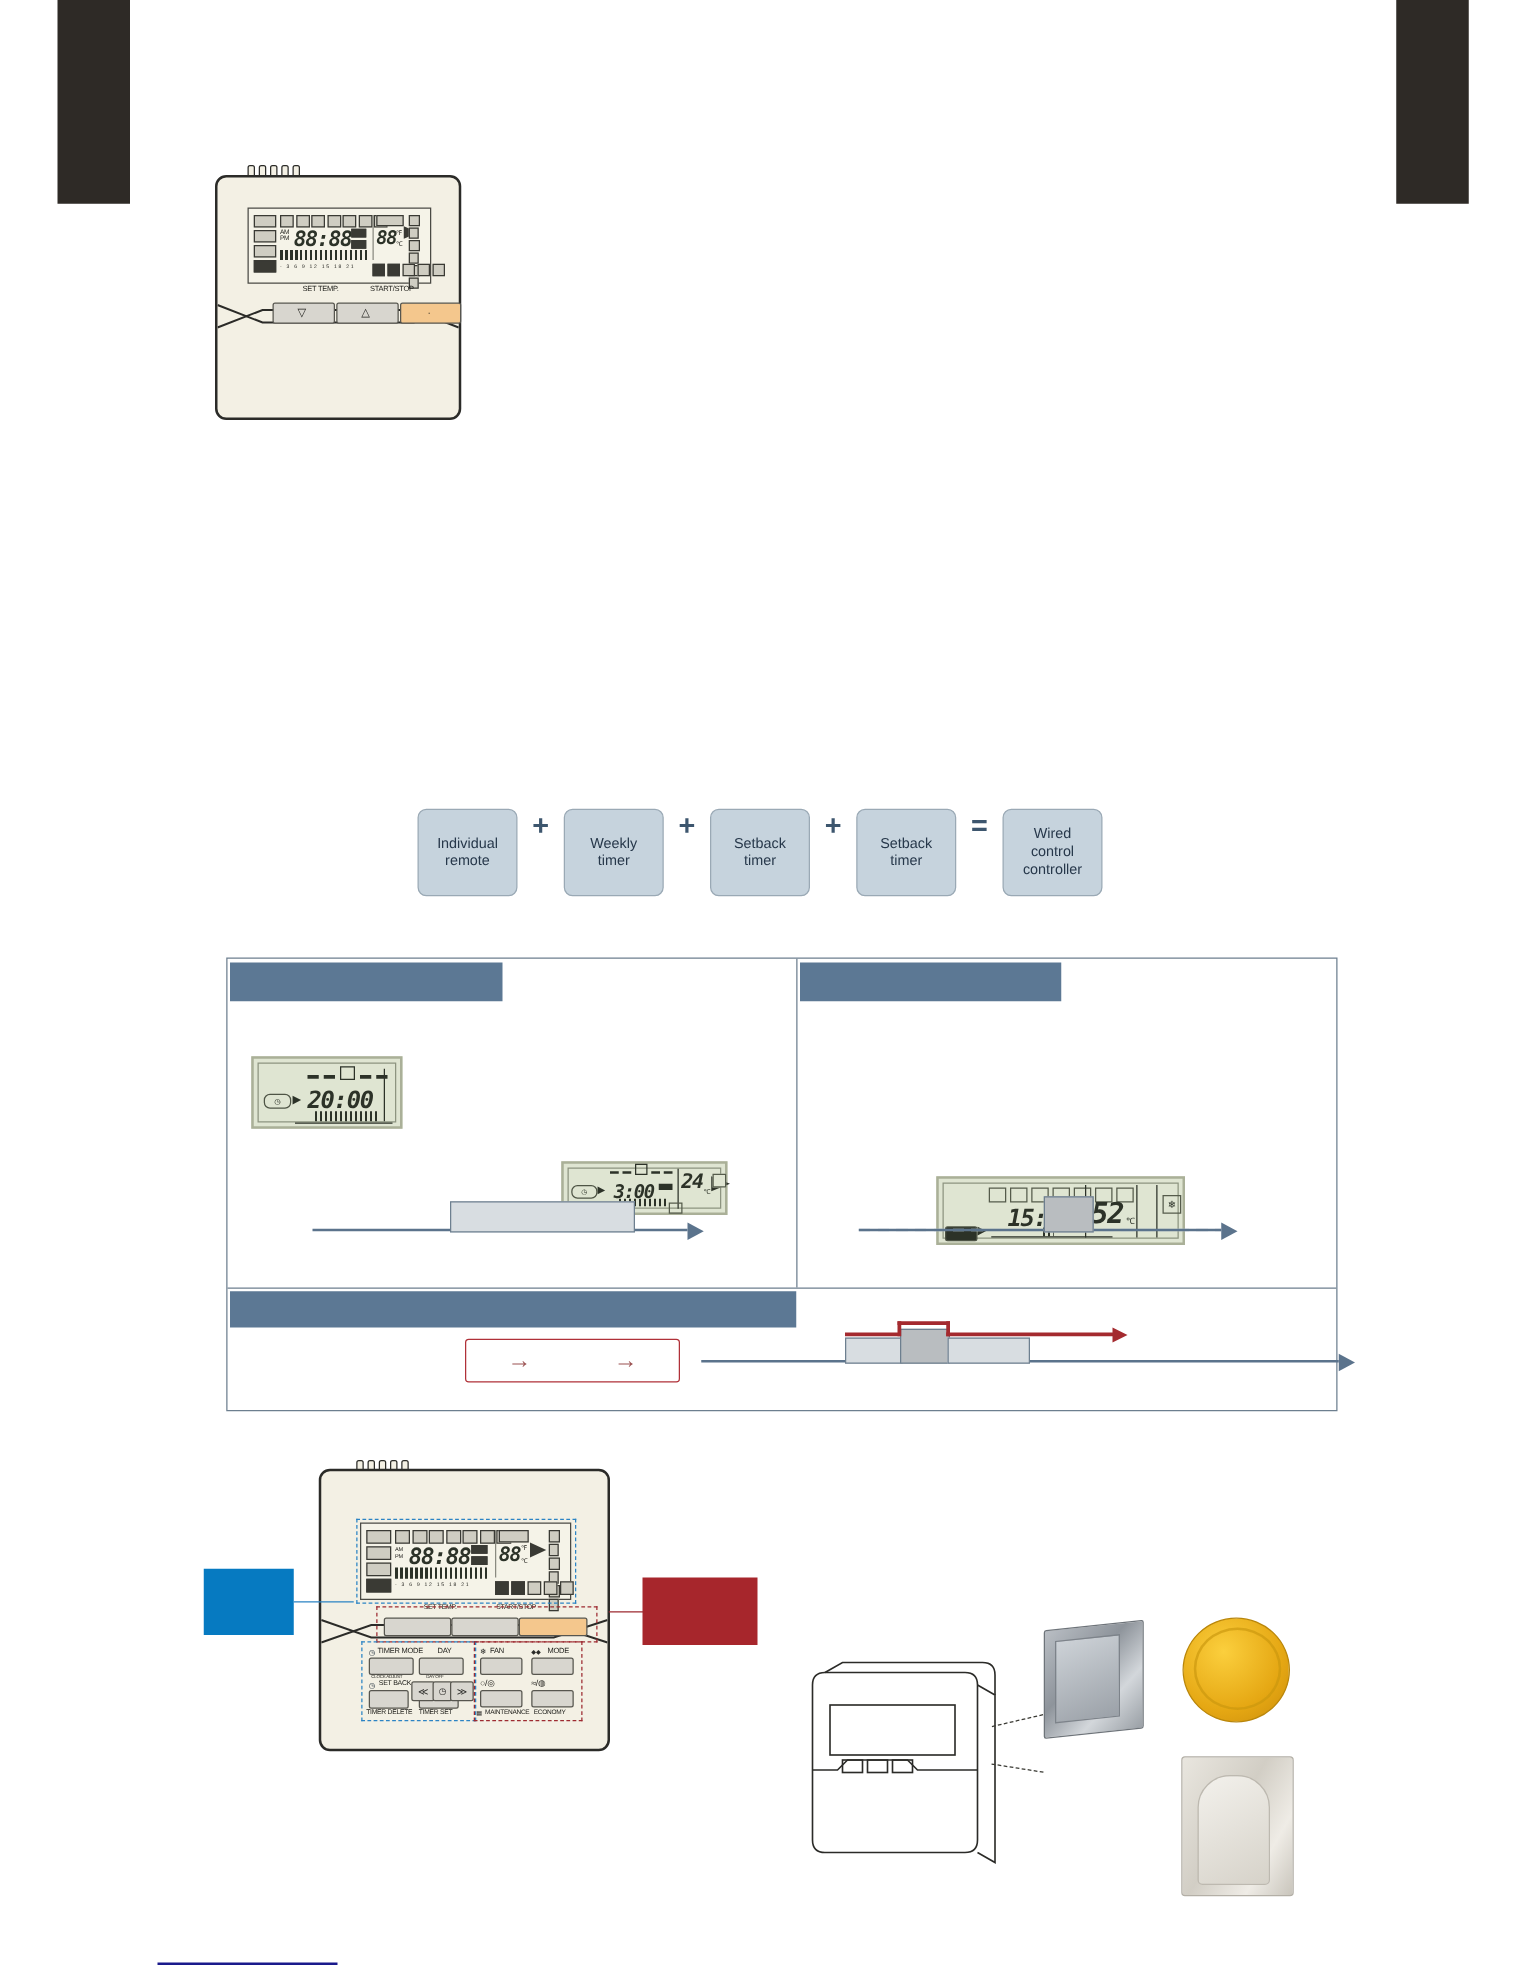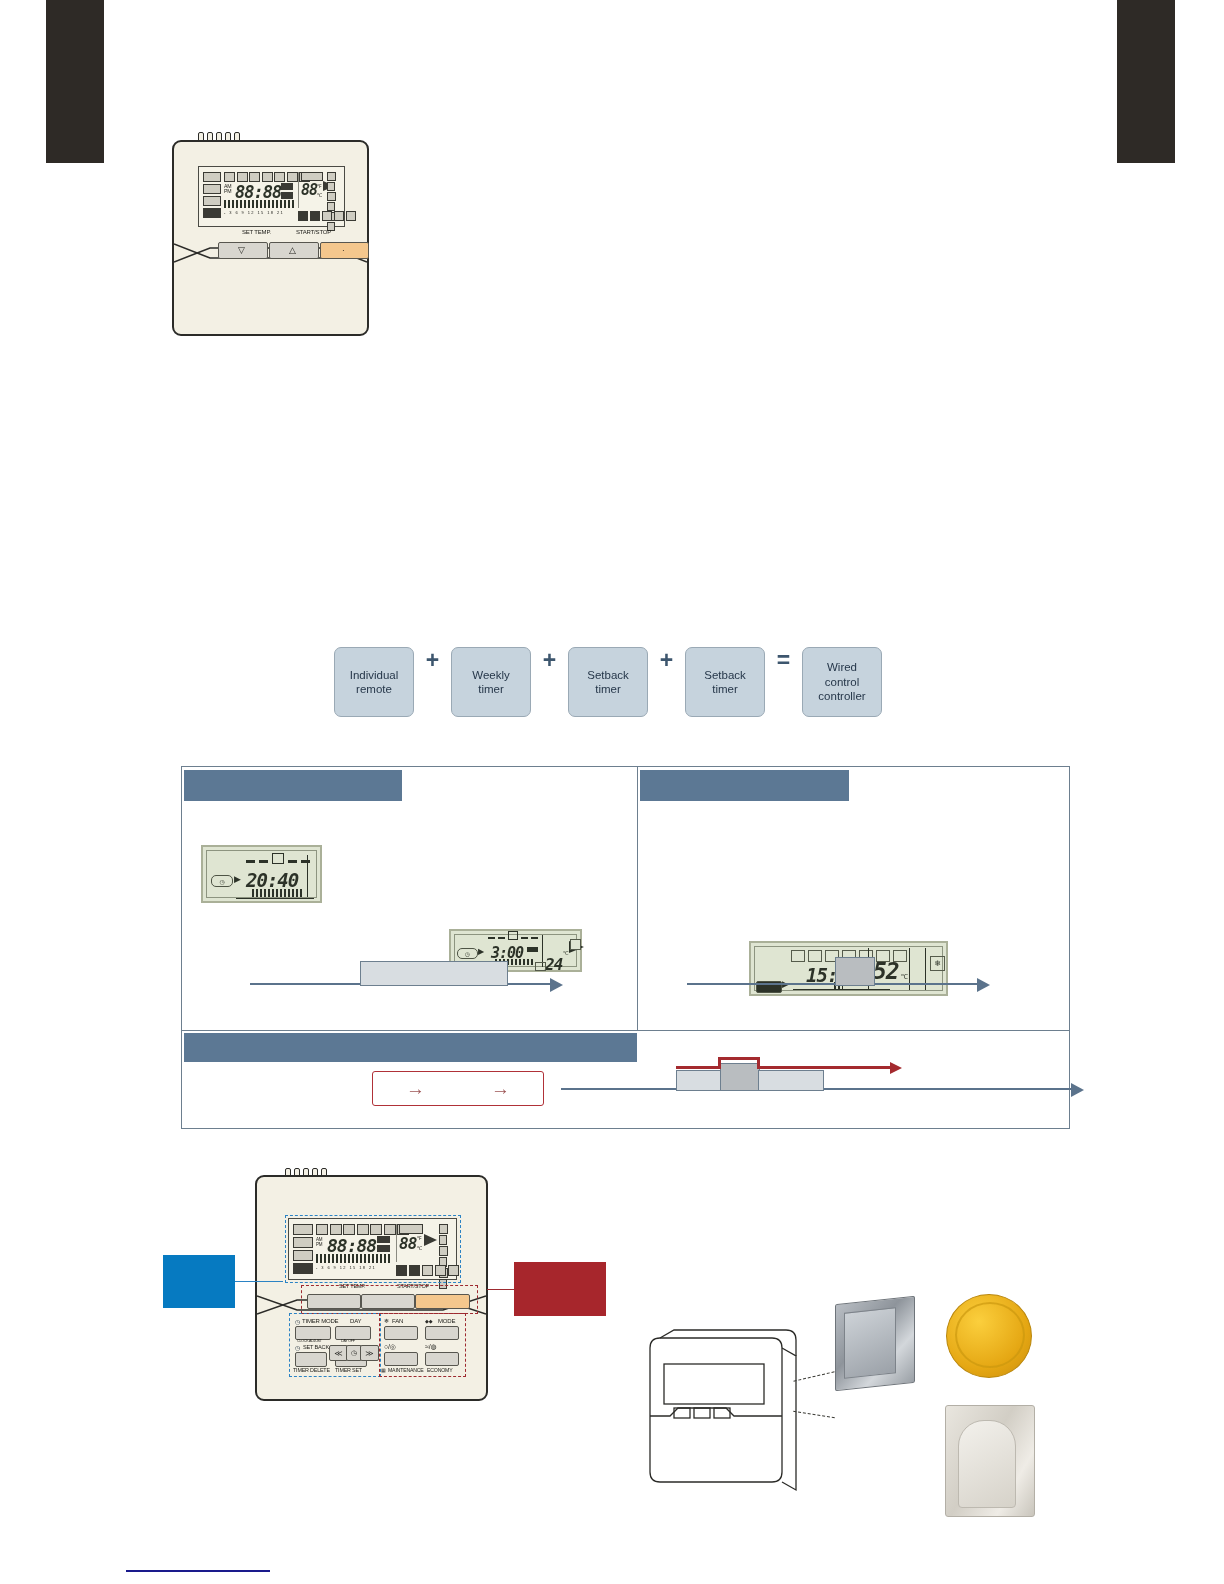--- a/index.html
+++ b/index.html
@@ -222,21 +222,21 @@
     <div class="abs" style="left:8px;top:28px;width:20px;height:10px;border:1px solid #4e5445;border-radius:5px;
                 display:flex;align-items:center;justify-content:center;font-size:6px;color:#2c3228;">◷</div>
     <div class="abs" style="left:31px;top:27px;font-size:9px;color:#2c3228;">▶</div>
     <div class="abs" style="left:43px;top:12px;display:flex;gap:4px;align-items:center;">
       <div style="width:9px;height:3px;background:#2c3228;"></div>
       <div style="width:9px;height:3px;background:#2c3228;"></div>
       <div style="width:10px;height:9px;border:1.5px solid #2c3228;margin-top:-6px;"></div>
       <div style="width:9px;height:3px;background:#2c3228;"></div>
       <div style="width:9px;height:3px;background:#2c3228;"></div>
     </div>
-    <div class="abs seg" style="left:43px;top:22px;font-size:19px;">20:40</div>
+    <div class="abs seg" style="left:43px;top:22px;font-size:19px;">20:00</div>
     <div class="abs bargraph" style="left:49px;top:42px;width:50px;height:8px;"></div>
     <div class="abs" style="left:33px;top:51px;width:78px;height:1px;background:#2c3228;"></div>
     <div class="abs vdiv" style="left:104px;top:8px;height:42px;background:#2c3228;"></div>
   </div>
 
   <span class="abs" style="left:352px;top:850px;font-size:11px;"></span>
 
   <div class="abs lcd" style="left:267px;top:104px;width:133px;height:43px;">
     <div class="lcd-frame"></div>
     <div class="abs" style="left:6px;top:17px;width:19px;height:9px;border:1px solid #4e5445;border-radius:5px;
@@ -246,21 +246,21 @@
       <div style="width:7px;height:2.5px;background:#2c3228;"></div>
       <div style="width:7px;height:2.5px;background:#2c3228;"></div>
       <div style="width:8px;height:7px;border:1.3px solid #2c3228;margin-top:-5px;"></div>
       <div style="width:7px;height:2.5px;background:#2c3228;"></div>
       <div style="width:7px;height:2.5px;background:#2c3228;"></div>
     </div>
     <div class="abs seg" style="left:40px;top:13px;font-size:15px;">3:00</div>
     <div class="abs" style="left:76px;top:16px;width:11px;height:5px;background:#2c3228;"></div>
     <div class="abs bargraph" style="left:44px;top:28px;width:40px;height:6px;"></div>
     <div class="abs" style="left:91px;top:4px;width:1px;height:32px;background:#2c3228;"></div>
-    <div class="abs seg" style="left:94px;top:24px;font-size:16px;">24</div>
+    <div class="abs seg" style="left:94px;top:4px;font-size:16px;">24</div>
     <div class="abs" style="left:112px;top:18px;font-size:5.5px;color:#2c3228;">℃</div>
     <div class="abs" style="left:118px;top:10px;width:0;height:0;border-left:15px solid #2c3228;
                 border-top:6px solid transparent;border-bottom:6px solid transparent;"></div>
     <div class="abs tinybox" style="left:119px;top:8px;width:9px;height:9px;background:#dfe5d2;"></div>
     <div class="abs tinybox" style="left:84px;top:31px;width:9px;height:7px;"></div>
   </div>
 
   <div class="abs axis" style="left:68px;top:216px;width:300px;"></div>
   <div class="abs arrowhead" style="left:368px;top:211px;"></div>
   <div class="abs blk" style="left:178px;top:194px;width:146px;height:23px;"></div>

